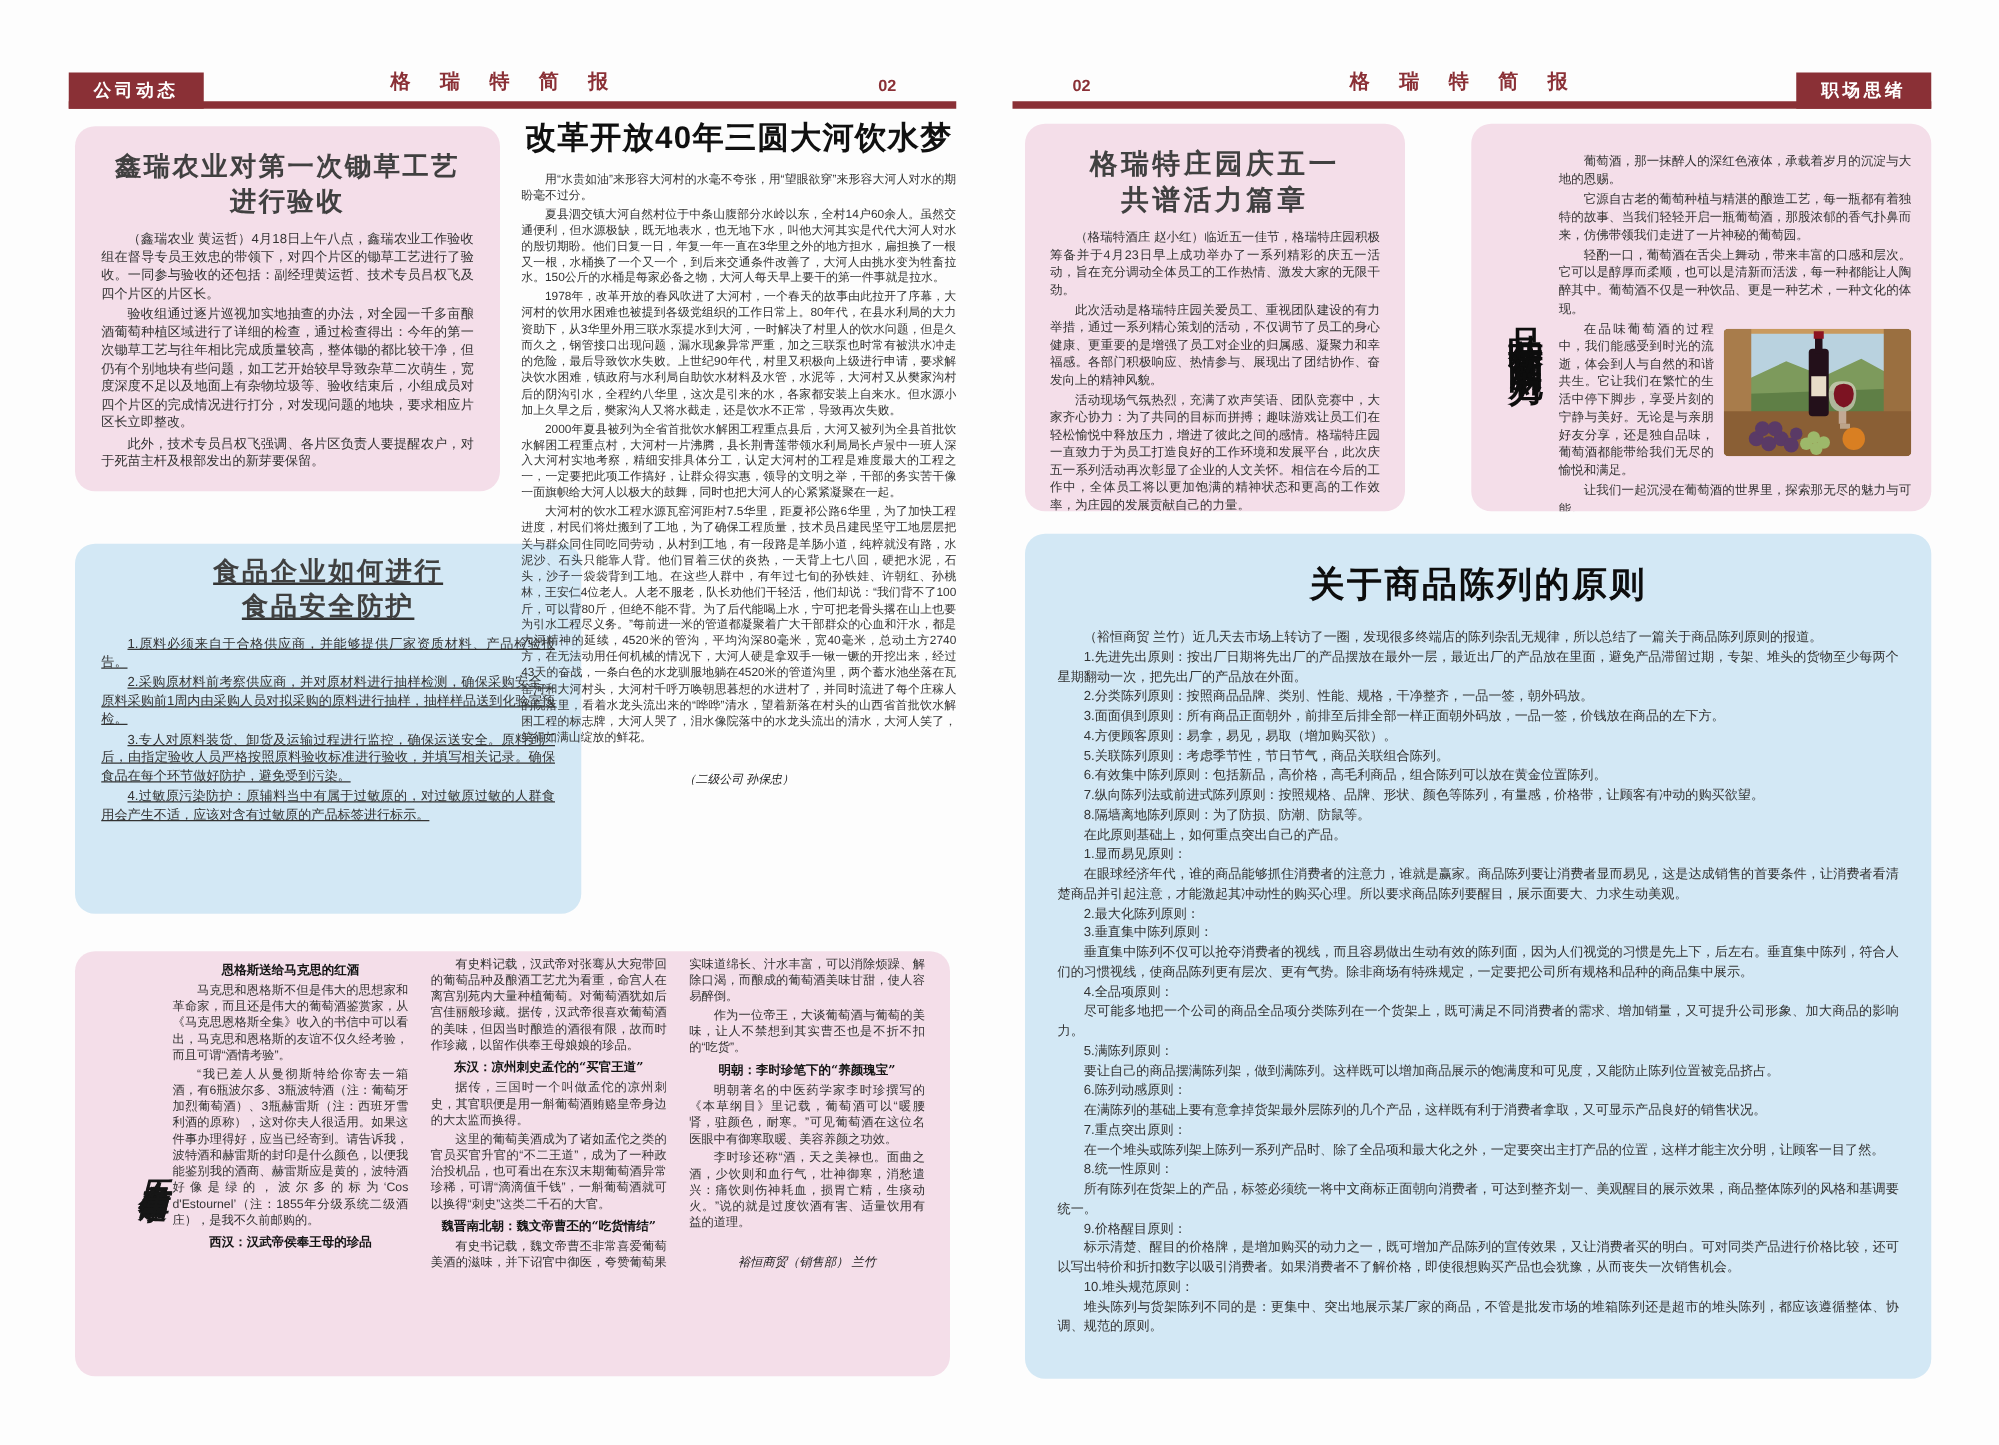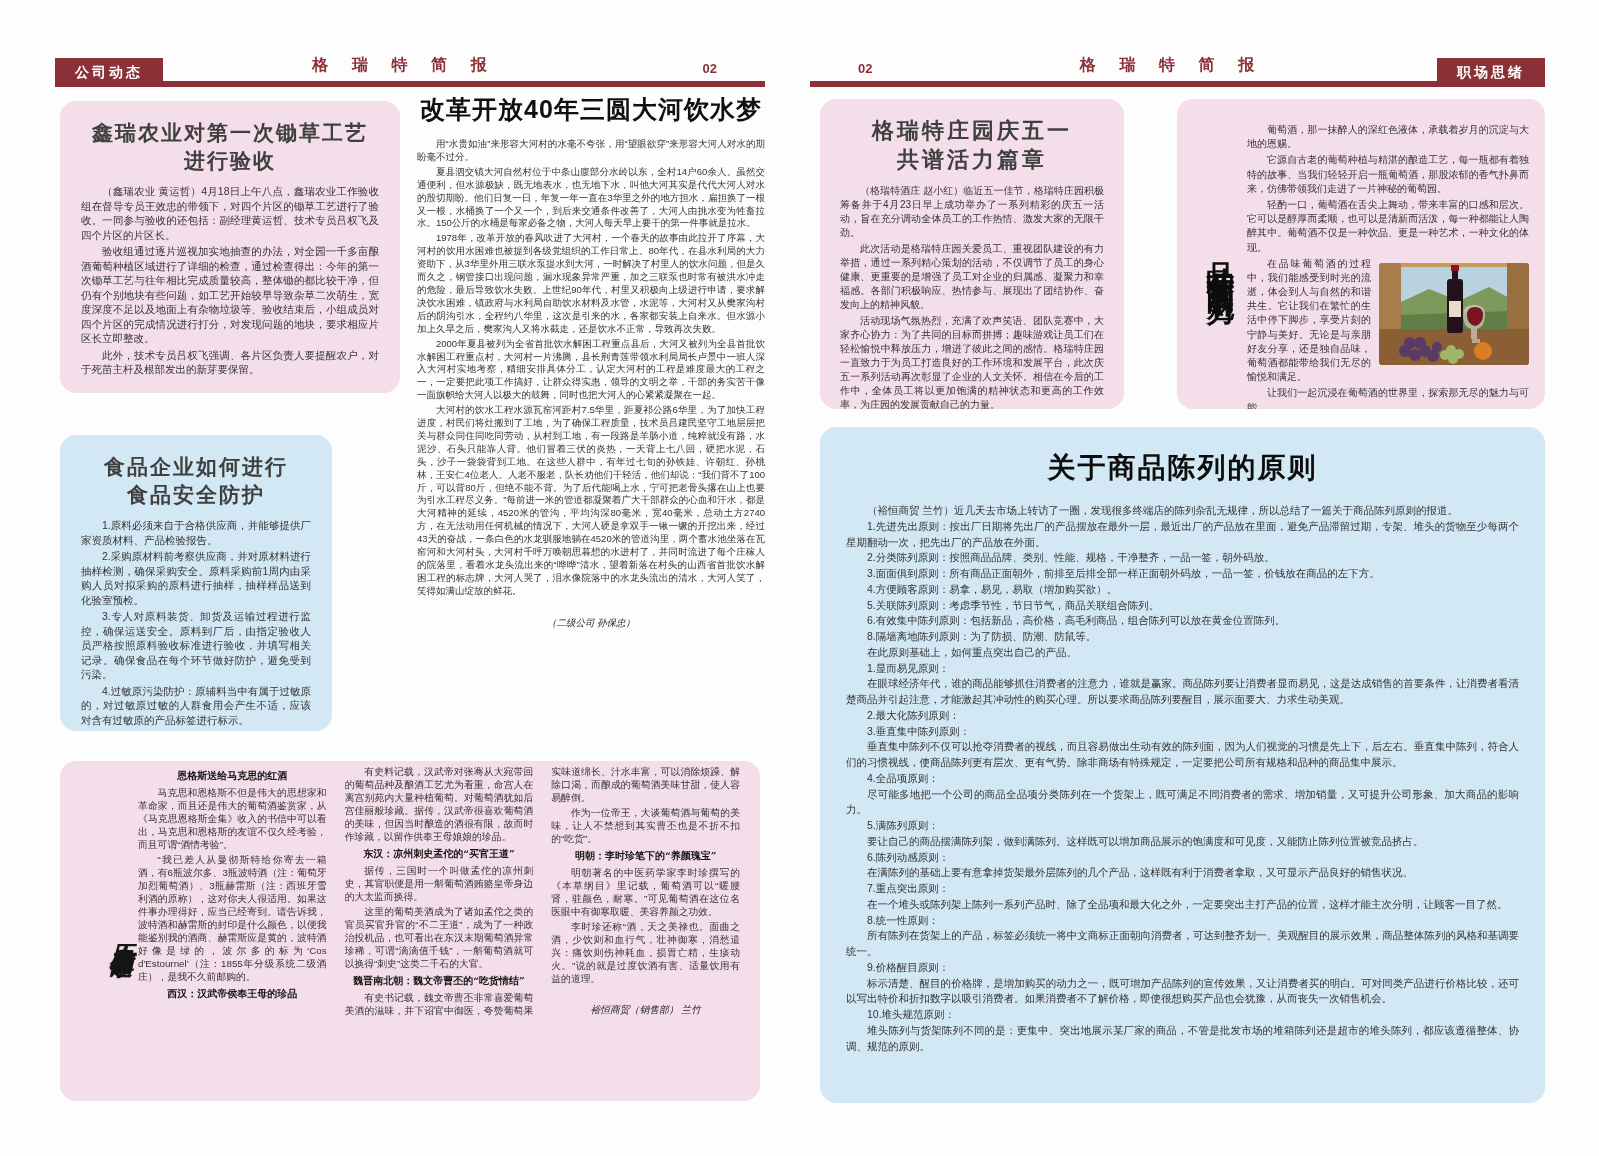--- a/index.html
+++ b/index.html
@@ -34,21 +34,21 @@
   .bluebg{background:var(--blue);}
   .box-title{font-family:"DejaVu Serif",serif;font-weight:bold;color:#404040;text-align:center;
     line-height:1.32;margin:0 0 10px;letter-spacing:2px;}
   .box-title .tl{display:block;}
   .para{font-size:10.5px;line-height:1.38;color:var(--ink);text-align:justify;text-indent:2em;margin:0 0 2px;}
   .byline{text-align:center;font-size:10.5px;font-weight:normal;font-style:italic;color:#222;margin:19px 0 0;}
 
   
   #weeding{left:5px;top:46px;width:340px;height:292px;padding:18px 21px;}
   #weeding .box-title{font-size:21px;}
-  #foodsafe{left:5px;top:380px;width:272px;height:296px;padding:18px 21px;}
+  #foodsafe{left:5px;top:380px;width:405px;height:296px;padding:8px 21px;text-decoration:underline;}
   #foodsafe .box-title{font-size:21px;}
 
   
   #river{position:absolute;left:362px;top:38px;width:348px;height:672px;overflow:hidden;}
   #river h1{font-family:"Liberation Sans",sans-serif;font-weight:bold;font-size:25px;letter-spacing:1px;
     text-align:center;margin:0 0 12px;color:#101010;}
   #river .para{font-size:9.5px;line-height:1.36;}
   #river .byline{font-size:9.5px;}
 
   
@@ -210,20 +210,21 @@
 
   <div class="box bluebg" id="display-box">
     <h1>关于商品陈列的原则</h1>
     <p class="para">（裕恒商贸 兰竹）近几天去市场上转访了一圈，发现很多终端店的陈列杂乱无规律，所以总结了一篇关于商品陈列原则的报道。</p>
     <p class="para">1.先进先出原则：按出厂日期将先出厂的产品摆放在最外一层，最近出厂的产品放在里面，避免产品滞留过期，专架、堆头的货物至少每两个星期翻动一次，把先出厂的产品放在外面。</p>
     <p class="para">2.分类陈列原则：按照商品品牌、类别、性能、规格，干净整齐，一品一签，朝外码放。</p>
     <p class="para">3.面面俱到原则：所有商品正面朝外，前排至后排全部一样正面朝外码放，一品一签，价钱放在商品的左下方。</p>
     <p class="para">4.方便顾客原则：易拿，易见，易取（增加购买欲）。</p>
     <p class="para">5.关联陈列原则：考虑季节性，节日节气，商品关联组合陈列。</p>
     <p class="para">6.有效集中陈列原则：包括新品，高价格，高毛利商品，组合陈列可以放在黄金位置陈列。</p>
+    <p class="para">7.纵向陈列法或前进式陈列原则：按照规格、品牌、形状、颜色等陈列，有量感，价格带，让顾客有冲动的购买欲望。</p>
     <p class="para">8.隔墙离地陈列原则：为了防损、防潮、防鼠等。</p>
     <p class="para">在此原则基础上，如何重点突出自己的产品。</p>
     <p class="para">1.显而易见原则：</p>
     <p class="para">在眼球经济年代，谁的商品能够抓住消费者的注意力，谁就是赢家。商品陈列要让消费者显而易见，这是达成销售的首要条件，让消费者看清楚商品并引起注意，才能激起其冲动性的购买心理。所以要求商品陈列要醒目，展示面要大、力求生动美观。</p>
     <p class="para">2.最大化陈列原则：</p>
     <p class="para">3.垂直集中陈列原则：</p>
     <p class="para">垂直集中陈列不仅可以抢夺消费者的视线，而且容易做出生动有效的陈列面，因为人们视觉的习惯是先上下，后左右。垂直集中陈列，符合人们的习惯视线，使商品陈列更有层次、更有气势。除非商场有特殊规定，一定要把公司所有规格和品种的商品集中展示。</p>
     <p class="para">4.全品项原则：</p>
     <p class="para">尽可能多地把一个公司的商品全品项分类陈列在一个货架上，既可满足不同消费者的需求、增加销量，又可提升公司形象、加大商品的影响力。</p>
     <p class="para">5.满陈列原则：</p>

